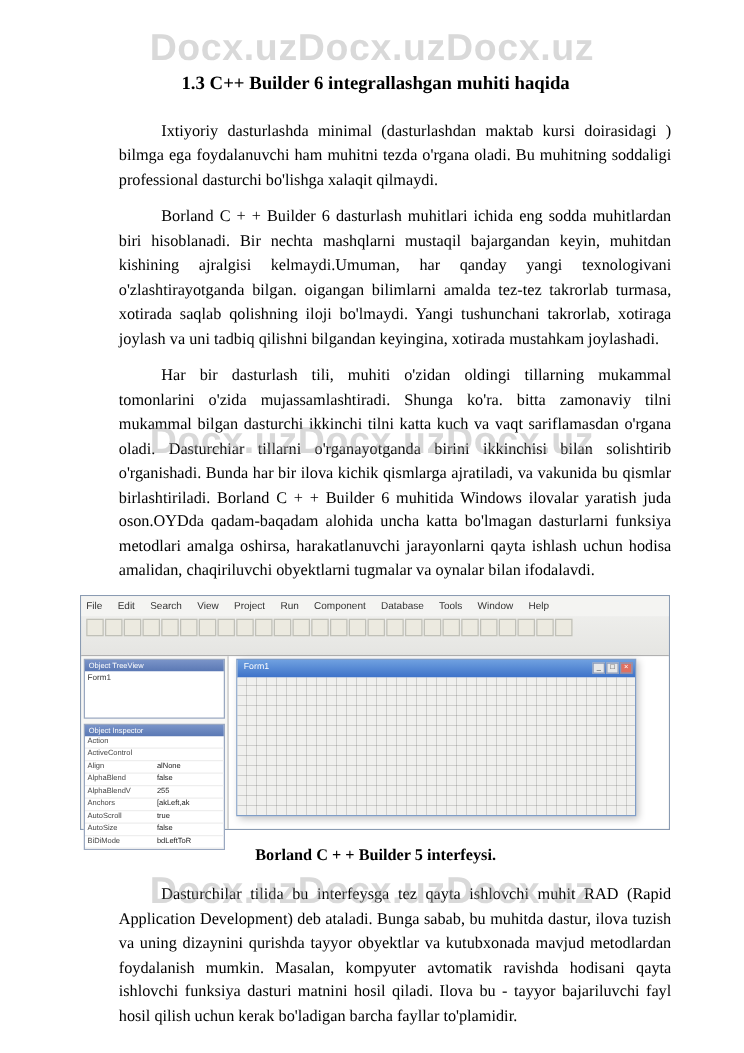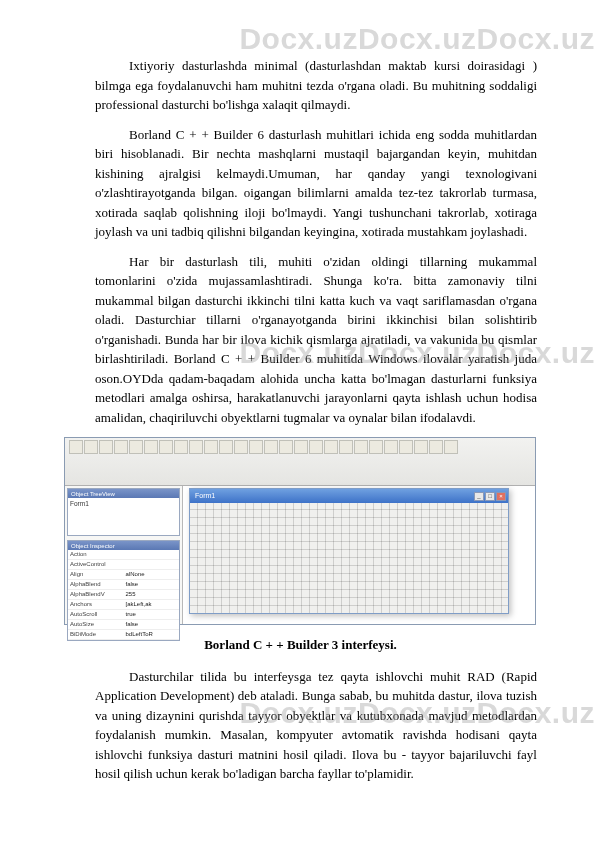--- a/index.html
+++ b/index.html
@@ -12,21 +12,21 @@
     line-height: 1.5;
     color: #000000;
     position: relative;
     overflow: hidden;
   }
   .watermark-row {
     position: absolute;
     left: 0;
     width: 100%;
     display: flex;
-    justify-content: flex-end;
+    justify-content: center;
     pointer-events: none;
     z-index: 10;
   }
   .watermark-row.top { top: 16px; }
   .watermark-row.mid { top: 330px; }
   .watermark-row.bot { top: 690px; }
   .watermark {
     font-family: Arial, Helvetica, sans-serif;
     font-size: 30px;
     font-weight: 600;
@@ -217,27 +217,41 @@
   <span class="watermark">Docx.uz</span>
 </div>
 <div class="watermark-row bot">
   <span class="watermark">Docx.uz</span>
   <span class="watermark">Docx.uz</span>
   <span class="watermark">Docx.uz</span>
 </div>
 
 <div class="content">
 
+  <h2 class="title">1.3  C++ Builder 6 integrallashgan  muhiti  haqida</h2>
 
   <p class="para">Ixtiyoriy dasturlashda minimal (dasturlashdan maktab kursi doirasidagi ) bilmga ega foydalanuvchi ham muhitni tezda o'rgana oladi. Bu muhitning soddaligi professional dasturchi bo'lishga xalaqit qilmaydi.</p>
   <p class="para">Borland C + + Builder 6 dasturlash muhitlari ichida eng sodda muhitlardan biri hisoblanadi. Bir nechta mashqlarni mustaqil bajargandan keyin, muhitdan kishining ajralgisi kelmaydi.Umuman, har qanday yangi texnologivani o'zlashtirayotganda bilgan. oigangan bilimlarni amalda tez-tez takrorlab turmasa, xotirada saqlab qolishning iloji bo'lmaydi. Yangi tushunchani takrorlab, xotiraga joylash va uni tadbiq qilishni bilgandan keyingina, xotirada mustahkam joylashadi.</p>
   <p class="para">Har bir dasturlash tili, muhiti o'zidan oldingi tillarning mukammal tomonlarini o'zida mujassamlashtiradi. Shunga ko'ra. bitta zamonaviy tilni mukammal bilgan dasturchi ikkinchi tilni katta kuch va vaqt sariflamasdan o'rgana oladi. Dasturchiar tillarni o'rganayotganda birini ikkinchisi bilan solishtirib o'rganishadi. Bunda har bir ilova kichik qismlarga ajratiladi, va vakunida bu qismlar birlashtiriladi. Borland C + + Builder 6 muhitida Windows ilovalar yaratish juda oson.OYDda qadam-baqadam alohida uncha katta bo'lmagan dasturlarni funksiya metodlari amalga oshirsa, harakatlanuvchi jarayonlarni qayta ishlash uchun hodisa amalidan, chaqiriluvchi obyektlarni tugmalar va oynalar bilan ifodalavdi.</p>
 
   <div class="screenshot">
     <div class="ide-toolbar">
+      <div class="ide-menu">
+        <span>File</span>
+        <span>Edit</span>
+        <span>Search</span>
+        <span>View</span>
+        <span>Project</span>
+        <span>Run</span>
+        <span>Component</span>
+        <span>Database</span>
+        <span>Tools</span>
+        <span>Window</span>
+        <span>Help</span>
+      </div>
       <div class="ide-buttons">
         <div class="ide-btn"></div>
         <div class="ide-btn"></div>
         <div class="ide-btn"></div>
         <div class="ide-btn"></div>
         <div class="ide-btn"></div>
         <div class="ide-btn"></div>
         <div class="ide-btn"></div>
         <div class="ide-btn"></div>
         <div class="ide-btn"></div>
@@ -319,17 +333,17 @@
               <div class="ide-win-btn">□</div>
               <div class="ide-win-btn close">×</div>
             </div>
           </div>
           <div class="ide-form-body"></div>
         </div>
       </div>
     </div>
   </div>
 
-  <div class="caption">Borland C + + Builder 3 interfeysi.</div>
+  <div class="caption">Borland C + + Builder 5 interfeysi.</div>
 
   <p class="para">Dasturchilar tilida bu interfeysga tez qayta ishlovchi muhit RAD (Rapid Application Development) deb ataladi. Bunga sabab, bu muhitda dastur, ilova tuzish va uning dizaynini qurishda tayyor obyektlar va kutubxonada mavjud metodlardan foydalanish mumkin. Masalan, kompyuter avtomatik ravishda hodisani qayta ishlovchi funksiya dasturi matnini hosil qiladi. Ilova bu - tayyor bajariluvchi fayl hosil qilish uchun kerak bo'ladigan barcha fayllar to'plamidir.</p>
 
 </div>
 
 </body></html>

